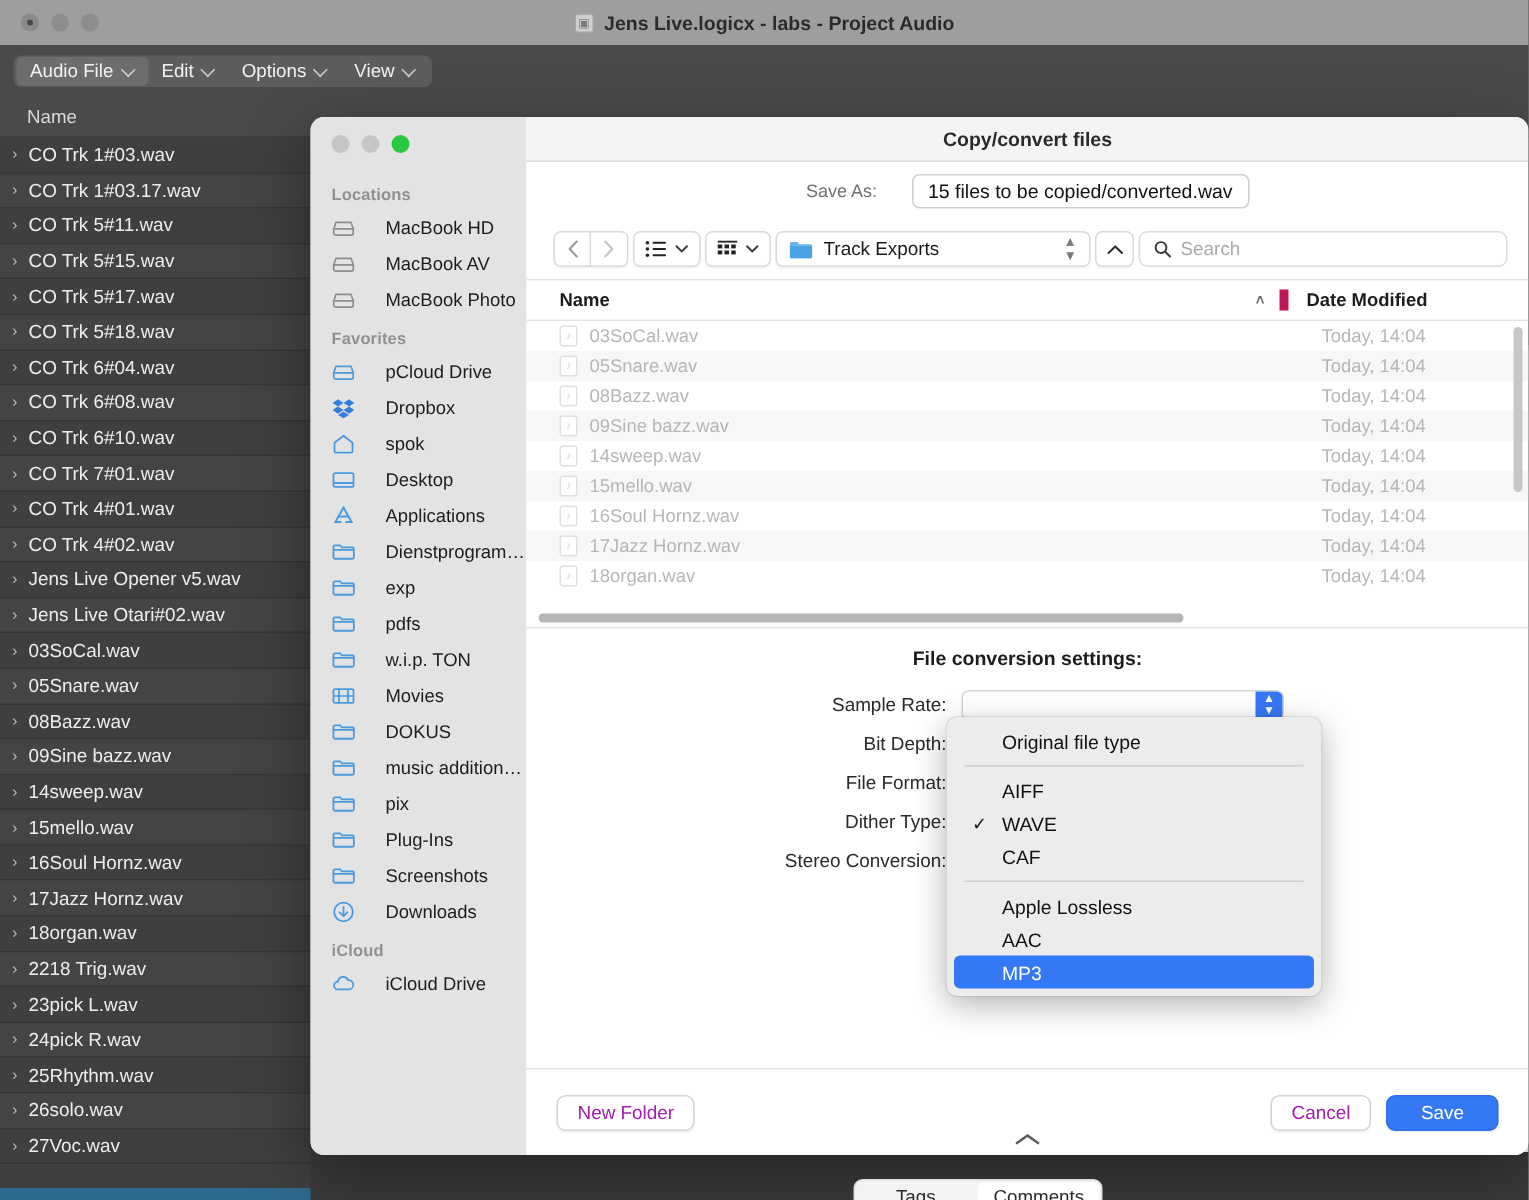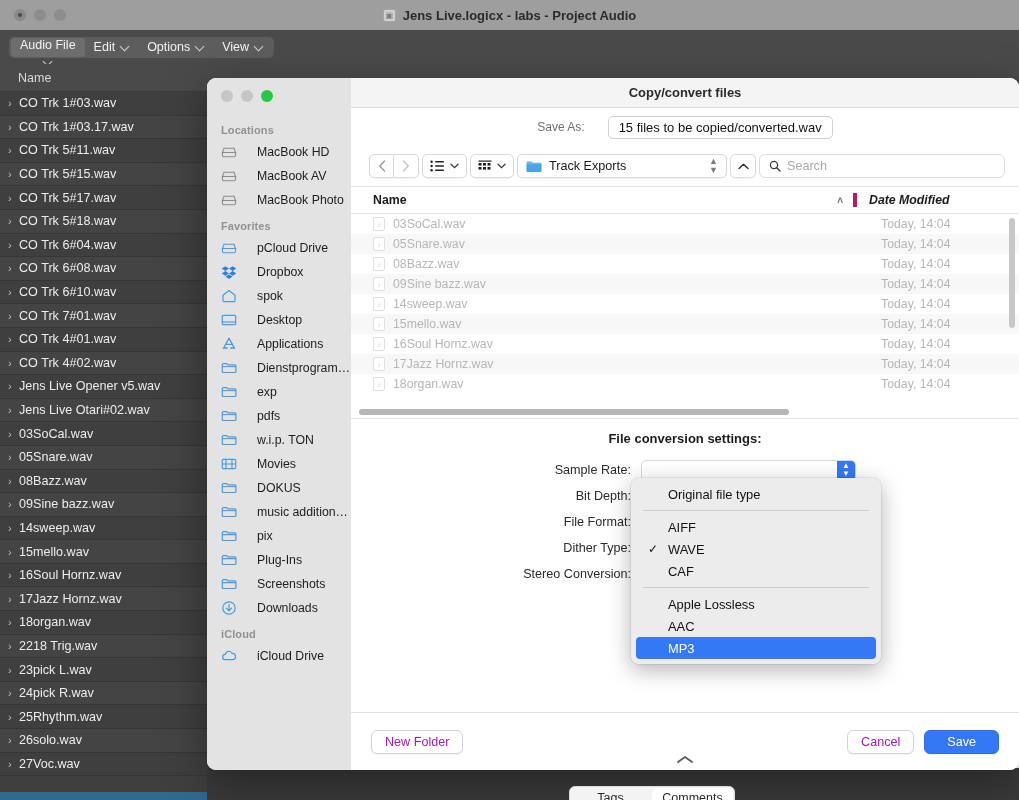--- a/index.html
+++ b/index.html
@@ -43,21 +43,21 @@
   }
   .menu-group {
     margin-left: 9px; display: flex; align-items: center;
     background: #5d5d5d; border-radius: 5px; height: 21px; padding: 0 2px;
   }
   .menu-item {
     display: flex; align-items: center; gap: 6px;
     padding: 0 9px; height: 19px; border-radius: 4px;
     font-size: 12.5px; color: #f2f2f2;
   }
-  .menu-item.active { background: #6d6d6d; flex-direction: column; }
+  .menu-item.active { background: #6d6d6d; }
   .menu-chev {
     width: 8px; height: 8px; position: relative; top: -1px;
   }
   .menu-chev::after {
     content: ""; position: absolute; left: 0; top: 1px;
     width: 6px; height: 6px;
     border-right: 1.4px solid #cfcfcf; border-bottom: 1.4px solid #cfcfcf;
     transform: rotate(45deg);
   }
 
@@ -179,21 +179,21 @@
     padding: 0 9px; font-size: 12.6px; color: #a8a8a8;
   }
 
   .list-head {
     height: 28px; border-top: 1px solid #e2e2e2; border-bottom: 1px solid #e2e2e2;
     display: flex; align-items: center; font-size: 12.3px; color: #1c1c1c;
     font-weight: bold; background: #fff; padding-left: 22px;
   }
   .lh-name { flex: 1; display: flex; align-items: center; }
   .lh-sort { margin-left: auto; margin-right: 10px; color: #6a6a6a; font-size: 10px; }
-  .lh-date { width: 150px; border-left: 4px solid #be185d; padding-left: 12px; font-style: italic; }
+  .lh-date { width: 150px; border-left: 6px solid #be185d; padding-left: 12px; }
   .lh-extra { width: 16px; border-left: 1px solid #e2e2e2; }
 
   .flist { position: relative; height: 192px; overflow: hidden; background: #fff; }
   .flist-row {
     height: 20px; display: flex; align-items: center;
     font-size: 12.3px; color: #b6b6b6; padding-left: 22px;
   }
   .flist-row:nth-child(even) { background: #f7f7f7; }
   .wavico {
     width: 12px; height: 14px; border: 1px solid #e0e0e0; border-radius: 2px;

